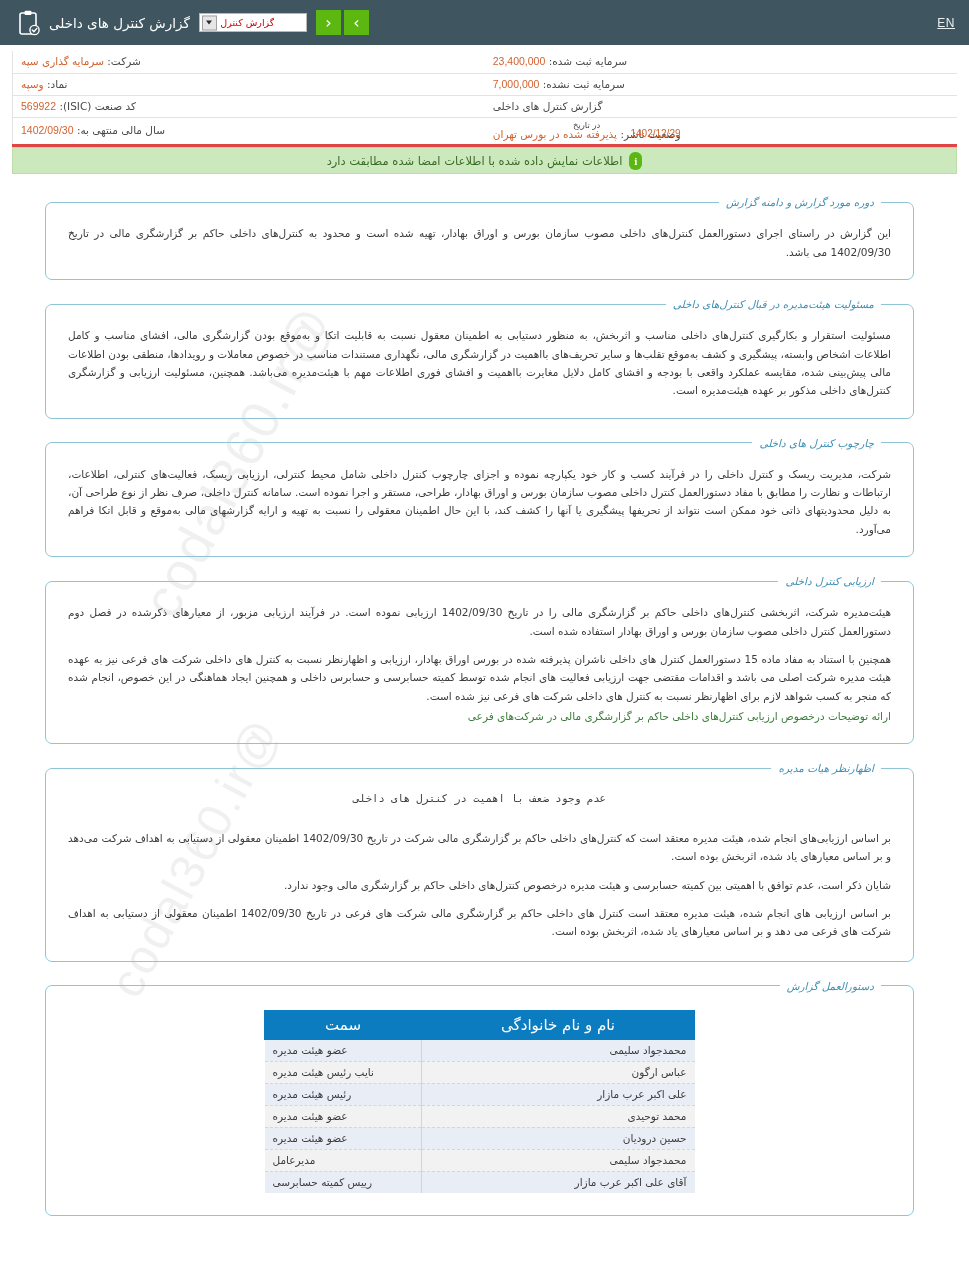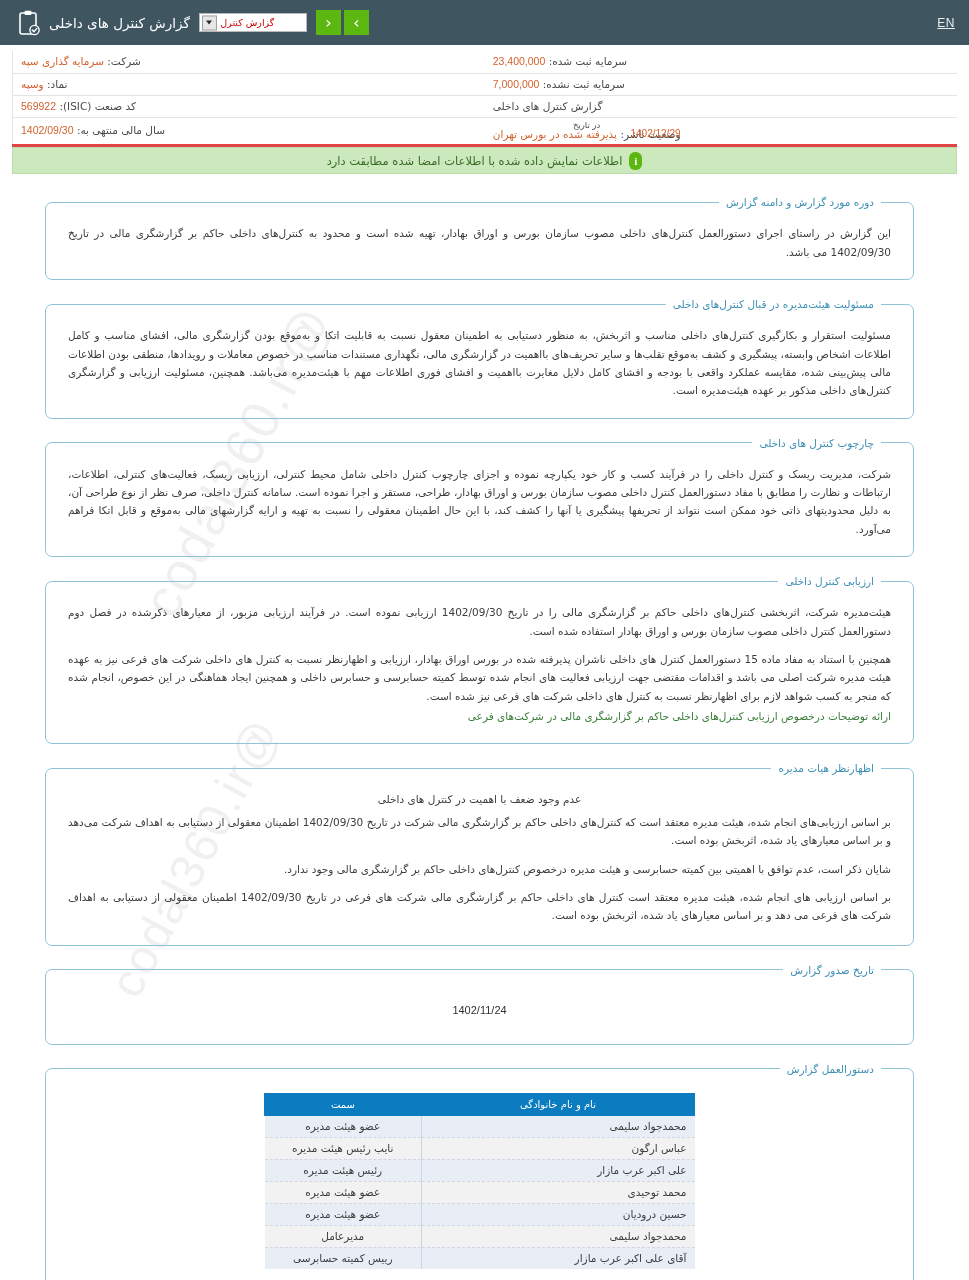--- a/index.html
+++ b/index.html
@@ -167,70 +167,71 @@
     border-radius: 7px;
     margin: 0 0 18px 0;
     padding: 16px 22px 18px 22px;
     min-width: 0;
   }
   fieldset.sec > legend {
     color: #3d8fb5;
     font-size: 10.5px;
     padding: 0 7px;
     margin-right: 10px;
+    font-style: italic;
   }
   .sec p {
     margin: 0 0 10px 0;
     font-size: 10.5px;
     line-height: 1.75;
     color: #3c3c3c;
     text-align: justify;
   }
   .sec p:last-child { margin-bottom: 0; }
   .sec p.tight { margin-bottom: 2px; }
   .sec p.center { text-align: center; }
   .sec p.note-green { color: #3a7d3a; }
-  .sec p.head-line { margin-bottom: 4px; }
+  .sec p.head-line { margin-bottom: 20px; font-family: Liberation Mono, monospace; }
   .date-val {
     text-align: center;
     font-size: 11px;
     color: #333333;
     padding: 12px 0 10px 0;
     font-family: "Liberation Sans", sans-serif;
   }
 
   
   fieldset.sec.signers { padding: 18px 22px 22px 22px; }
   table.signers {
     width: 430px;
     margin: 0 auto;
     border-collapse: collapse;
     table-layout: fixed;
   }
   table.signers th {
     background: #0b7cc0;
     color: #ffffff;
-    font-size: 10px;
+    font-size: 15px;
     font-weight: normal;
     padding: 5px 8px;
     text-align: center;
     border: 1px solid #0b7cc0;
   }
   table.signers th.col-name { width: 273px; }
   table.signers th.col-role { width: 157px; }
   table.signers td {
     font-size: 10.5px;
     color: #3c3c3c;
     padding: 4px 8px 5px 8px;
     border-left: 1px solid #c9d6e4;
     border-bottom: 1px dashed #cfd8e2;
     height: 21px;
   }
   table.signers td.name { text-align: right; }
-  table.signers td.role { text-align: center; border-left: none; }
+  table.signers td.role { text-align: left; border-left: none; }
   table.signers tbody tr:nth-child(odd) td { background: #e9eef6; }
   table.signers tbody tr:nth-child(even) td { background: #f2f2f2; }
   table.signers tbody tr:last-child td { border-bottom: none; }
 
   .watermark {
     position: absolute;
     pointer-events: none;
     color: rgba(140,140,140,0.13);
     font-size: 54px;
     font-family: "Liberation Sans", sans-serif;
@@ -365,24 +366,20 @@
     </fieldset>
 
     <fieldset class="sec">
       <legend>اظهارنظر هیات مدیره</legend>
       <p class="center head-line">عدم وجود ضعف با اهمیت در کنترل های داخلی</p>
       <p>بر اساس ارزیابی‌های انجام شده، هیئت مدیره معتقد است که کنترل‌های داخلی حاکم بر گزارشگری مالی شرکت در تاریخ 1402/09/30 اطمینان معقولی از دستیابی به اهداف شرکت می‌دهد و بر اساس معیارهای یاد شده، اثربخش بوده است.</p>
       <p>شایان ذکر است، عدم توافق با اهمیتی بین کمیته حسابرسی و هیئت مدیره درخصوص کنترل‌های داخلی حاکم بر گزارشگری مالی وجود ندارد.</p>
       <p class="tight">بر اساس ارزیابی های انجام شده، هیئت مدیره معتقد است کنترل های داخلی حاکم بر گزارشگری مالی شرکت های فرعی در تاریخ 1402/09/30 اطمینان معقولی از دستیابی به اهداف شرکت های فرعی می دهد و بر اساس معیارهای یاد شده، اثربخش بوده است.</p>
     </fieldset>
 
-    <fieldset class="sec">
-      <legend>تاریخ صدور گزارش</legend>
-      <div class="date-val">1402/11/24</div>
-    </fieldset>
 
     <fieldset class="sec signers">
       <legend>دستورالعمل گزارش</legend>
       <table class="signers">
         <thead>
           <tr>
             <th class="col-name">نام و نام خانوادگی</th>
             <th class="col-role">سمت</th>
           </tr>
         </thead>

